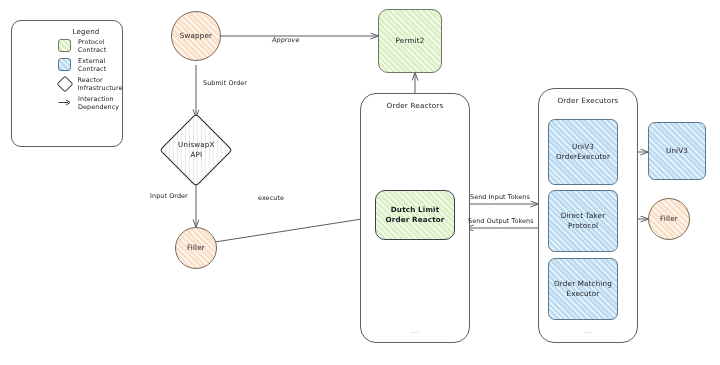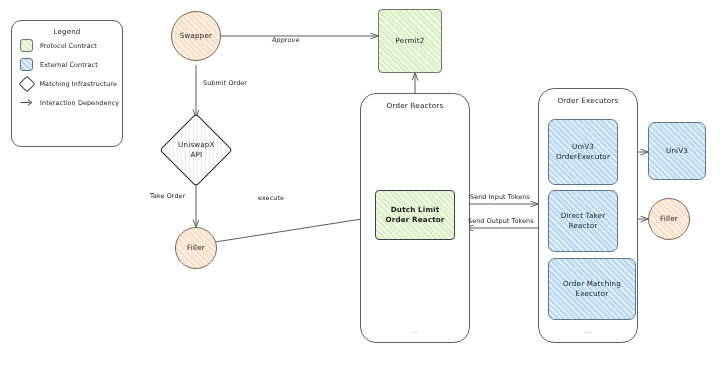--- a/index.html
+++ b/index.html
@@ -20,21 +20,21 @@
   }
 
   
   .circle-participant {
     border-radius: 50%;
     background-color: #fae0c8;
     background-image: repeating-linear-gradient(45deg, rgba(255,255,255,.85) 0 1.2px, rgba(255,255,255,0) 1.2px 4px);
     border: 1.1px solid #7a6a58;
   }
   .box-protocol {
-    border-radius: 4px;
+    border-radius: 10px;
     background-color: #dcf0c8;
     background-image: repeating-linear-gradient(45deg, rgba(255,255,255,.8) 0 1.2px, rgba(255,255,255,0) 1.2px 4px);
     border: 1.1px solid #6f7a63;
   }
   .box-external {
     border-radius: 7px;
     background-color: #bddcf2;
     background-image: repeating-linear-gradient(45deg, rgba(255,255,255,.75) 0 1.2px, rgba(255,255,255,0) 1.2px 4px);
     border: 1.1px solid #5c7891;
   }
@@ -58,21 +58,21 @@
     text-align: center; font-size: 7.2px; color: #1b1b1f; letter-spacing: .2px;
   }
   .group-ellipsis {
     position: absolute; left: 0; right: 0; bottom: 7px;
     text-align: center; font-size: 7px; color: #8b8e93; letter-spacing: .6px;
   }
 
   
   #legend {
     position: absolute; left: 11px; top: 20px; width: 112px; height: 127px;
-    border: 1.1px solid #5d6066; border-radius: 10px; background: #fff;
+    border: 1.1px solid #5d6066; border-radius: 10px; background: #fff; padding-left: 38px;
   }
   #legend .title { text-align: center; font-size: 7px; color: #1b1b1f; margin-top: 7px; letter-spacing: .2px; }
   .leg-row { display: flex; align-items: center; height: 19px; padding-left: 8px; }
   .leg-text { font-size: 6.4px; color: #1b1b1f; margin-left: 7px; letter-spacing: .1px; }
   .sw { width: 13px; height: 13px; flex: 0 0 13px; }
   .sw.circle { border-radius: 50%; background-color: #fae0c8;
     background-image: repeating-linear-gradient(45deg, rgba(255,255,255,.85) 0 1.2px, rgba(255,255,255,0) 1.2px 4px);
     border: 1px solid #7a6a58; }
   .sw.green { border-radius: 3px; background-color: #dcf0c8;
     background-image: repeating-linear-gradient(45deg, rgba(255,255,255,.8) 0 1.2px, rgba(255,255,255,0) 1.2px 4px);
@@ -119,21 +119,21 @@
     <div class="leg-row">
       <span class="sw green"></span>
       <span class="leg-text">Protocol Contract</span>
     </div>
     <div class="leg-row">
       <span class="sw blue"></span>
       <span class="leg-text">External Contract</span>
     </div>
     <div class="leg-row">
       <span class="sw diamond"></span>
-      <span class="leg-text">Matching Infrastructure</span>
+      <span class="leg-text">Reactor Infrastructure</span>
     </div>
     <div class="leg-row">
       <span class="sw arrow">
         <svg width="13" height="7" viewBox="0 0 13 7">
           <path d="M0.5,3.5 L10,3.5" stroke="#3b3e43" stroke-width="1" fill="none"></path>
           <path d="M8,1 L12,3.5 L8,6" stroke="#3b3e43" stroke-width="1" fill="none"></path>
         </svg>
       </span>
       <span class="leg-text">Interaction Dependency</span>
     </div>
@@ -171,36 +171,36 @@
 Order Reactor</span>
   </div>
 
   <div class="node box-external" style="left:548px; top:119px; width:70px; height:66px;">
     <span class="lbl">UniV3
 OrderExecutor</span>
   </div>
 
   <div class="node box-external" style="left:548px; top:190px; width:70px; height:62px;">
     <span class="lbl">Direct Taker
-Reactor</span>
-  </div>
-
-  <div class="node box-external" style="left:548px; top:258px; width:88px; height:62px;">
+Protocol</span>
+  </div>
+
+  <div class="node box-external" style="left:548px; top:258px; width:70px; height:62px;">
     <span class="lbl">Order Matching
 Executor</span>
   </div>
 
   <div class="node box-external" style="left:648px; top:122px; width:58px; height:58px;">
     <span class="lbl">UniV3</span>
   </div>
 
   <div class="node circle-participant" style="left:648px; top:198px; width:42px; height:42px;">
     <span class="lbl">Filler</span>
   </div>
 
   <div class="edge-label" style="left:272px; top:36px;font-style:italic;">Approve</div>
   <div class="edge-label" style="left:203px; top:79px;">Submit Order</div>
-  <div class="edge-label" style="left:150px; top:192px;">Take Order</div>
+  <div class="edge-label" style="left:150px; top:192px;">Input Order</div>
   <div class="edge-label" style="left:258px; top:194px;">execute</div>
   <div class="edge-label" style="left:470px; top:193px;">Send Input Tokens</div>
   <div class="edge-label" style="left:468px; top:217px;">Send Output Tokens</div>
 
 </div>
 
 </body></html>

